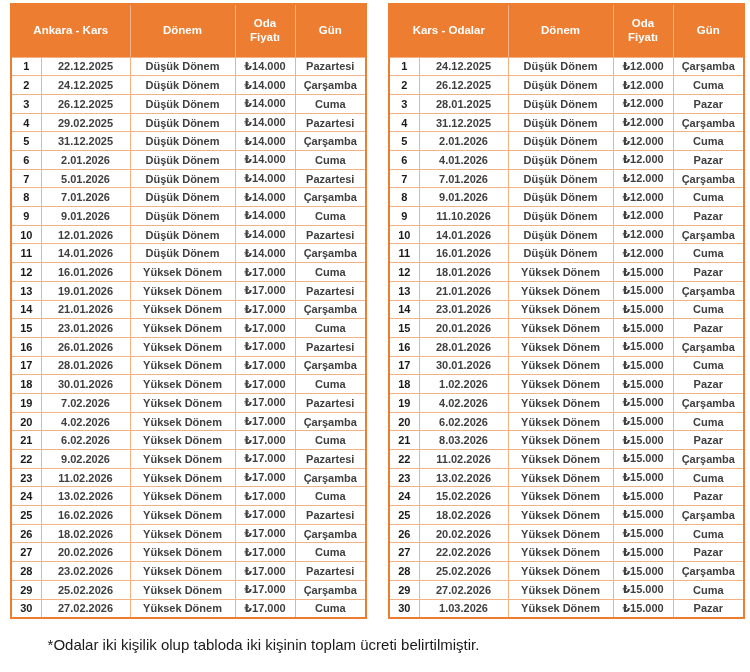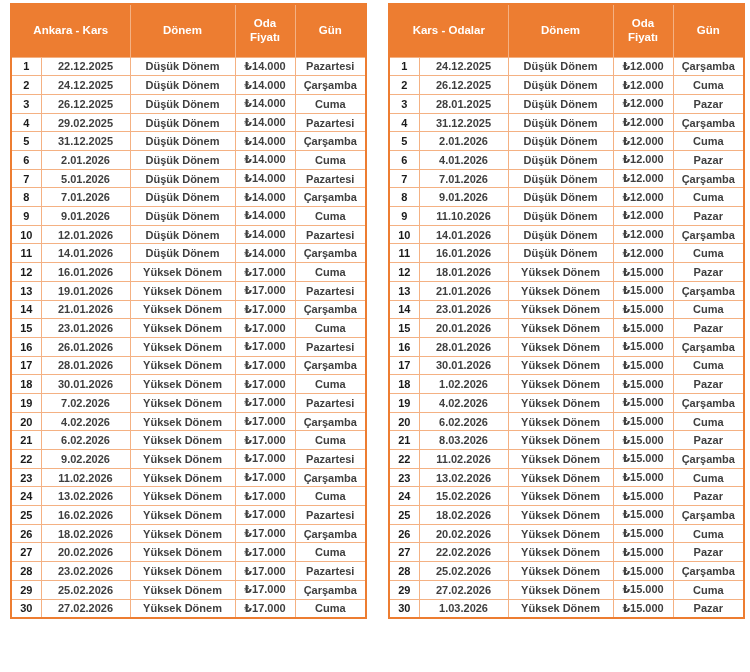--- a/index.html
+++ b/index.html
@@ -521,13 +521,14 @@
             <td class="date">1.03.2026</td>
             <td class="period">Yüksek Dönem</td>
             <td class="price">₺15.000</td>
             <td class="day">Pazar</td>
           </tr>
         </tbody>
     </table>
 
   </div>
 
+  <div class="footnote">*Odalar iki kişilik olup tabloda iki kişinin toplam ücreti belirtilmiştir.</div>
 </div>
 
 </body></html>

